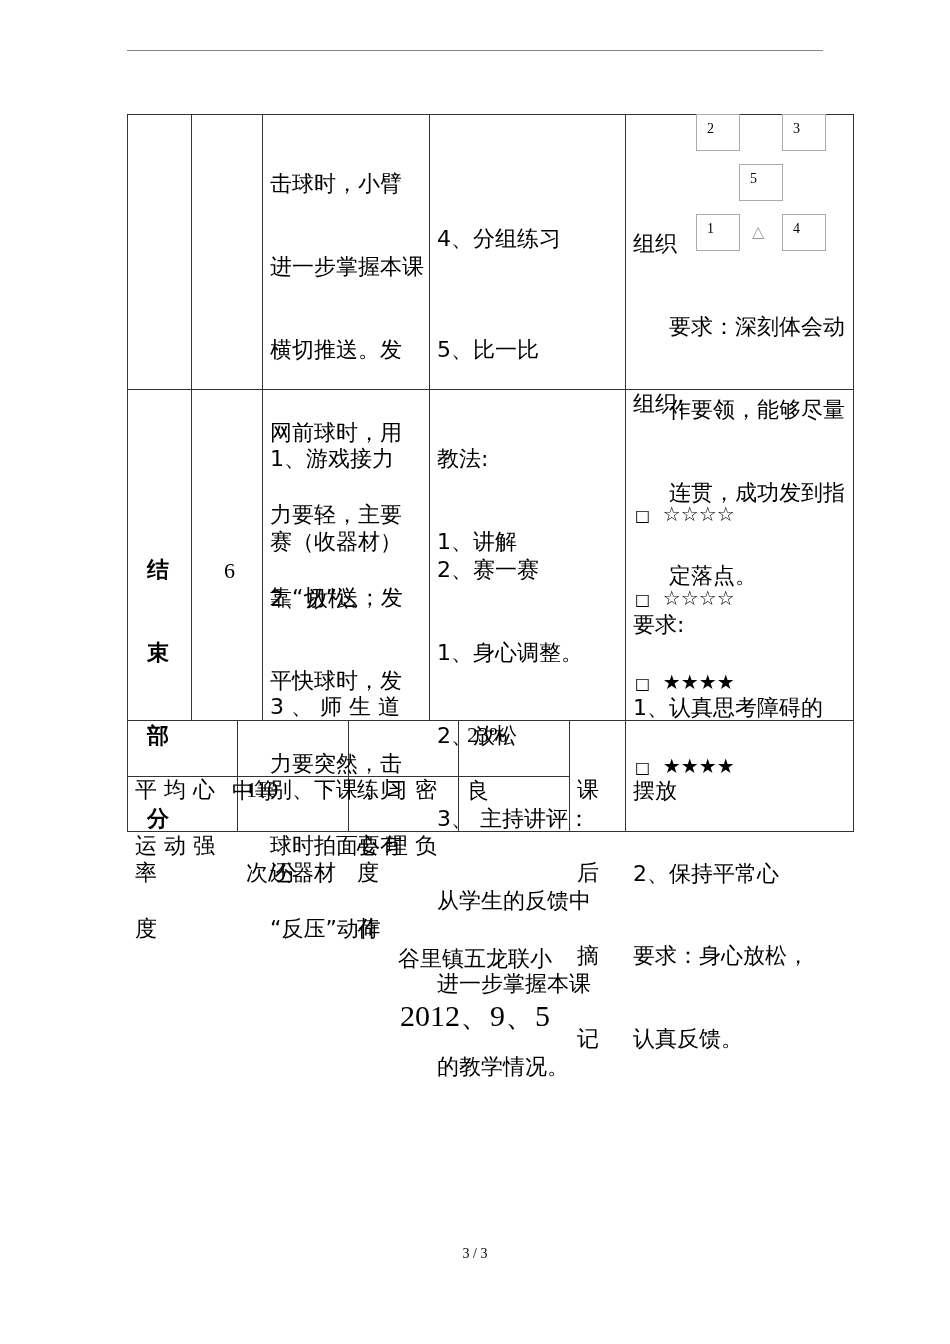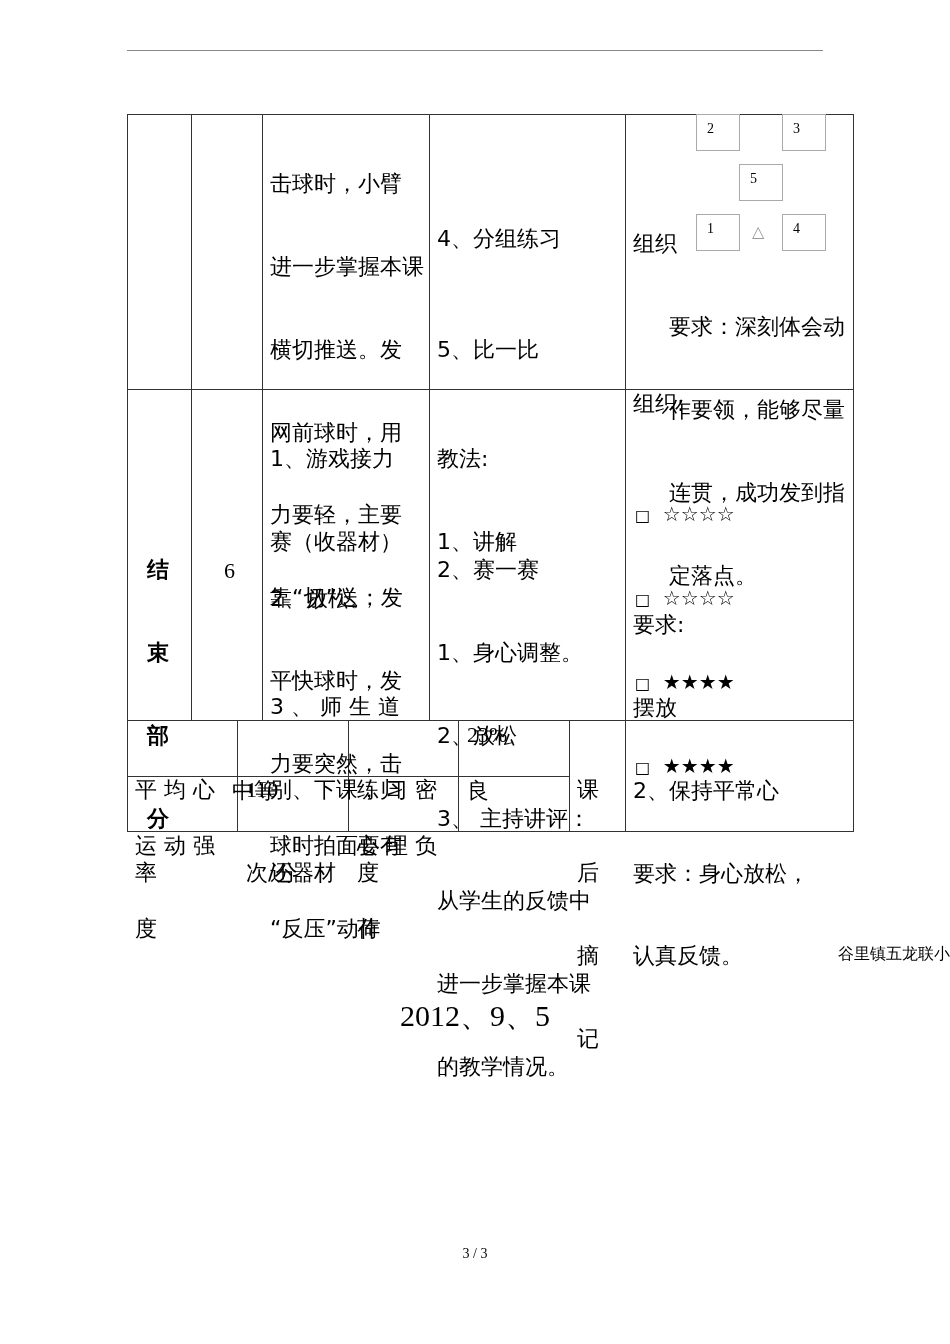--- a/index.html
+++ b/index.html
@@ -8,21 +8,21 @@
   .hr-top { position:absolute; left:127px; top:50px; width:696px; height:1px; background:#888; }
   .line { position:absolute; background:#333; }
   .txt { position:absolute; font-size:22px; line-height:27.6px; white-space:pre; }
   .serif { font-family:"Liberation Serif","DejaVu Serif",serif; }
   .bold { font-weight:bold; }
   .box { position:absolute; width:44px; height:37px; border:1px solid #aaa; box-sizing:border-box;
          font-family:"Liberation Serif",serif; font-size:14px; padding:6px 0 0 10px; }
   .tri { position:absolute; font-size:16px; color:#999; }
   .stars { position:absolute; font-size:20px; line-height:27.6px; white-space:pre; }
   .sq { font-size:16px; }
-  .footer-title { position:absolute; left:0; width:950px; top:944px; text-align:right; font-size:16px; }
+  .footer-title { position:absolute; left:0; width:950px; top:944px; text-align:center; font-size:22px; }
   .footer-date { position:absolute; left:0; width:950px; top:996px; text-align:center; font-size:30px;
                  font-family:"Liberation Serif",serif; }
   .page-num { position:absolute; left:0; width:950px; top:1246px; text-align:center; font-size:14px;
               font-family:"Liberation Serif",serif; }
 </style>
 </head>
 <body>
 
 <div class="hr-top"></div>
 
@@ -112,20 +112,21 @@
 
   <div class="txt" style="left:633px;top:390px;">组织:</div>
   <div class="stars" style="left:635px;top:446px;">
     <div><span class="sq">□</span>  <span>☆☆☆☆</span></div>
     <div><span class="sq">□</span>  <span>☆☆☆☆</span></div>
     <div><span class="sq">□</span>  <span>★★★★</span></div>
     <div><span class="sq">□</span>  <span>★★★★</span></div>
   </div>
   <div class="txt" style="left:633px;top:556px;">
     <div>要求:</div>
+    <div>1、认真思考障碍的</div>
     <div>摆放</div>
     <div>2、保持平常心</div>
     <div>要求：身心放松，</div>
     <div>认真反馈。</div>
   </div>
 
   <div class="txt" style="left:135px;top:721px;">
     <div>平 均 心</div>
     <div>率</div>
   </div>

